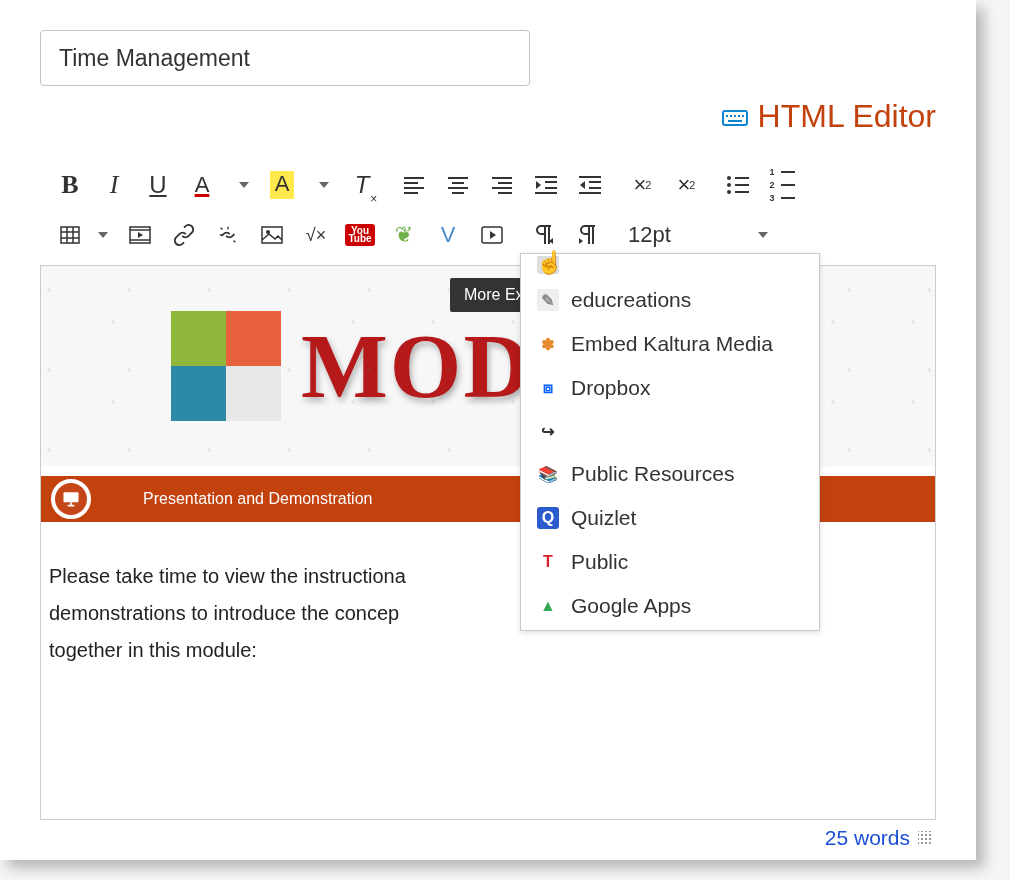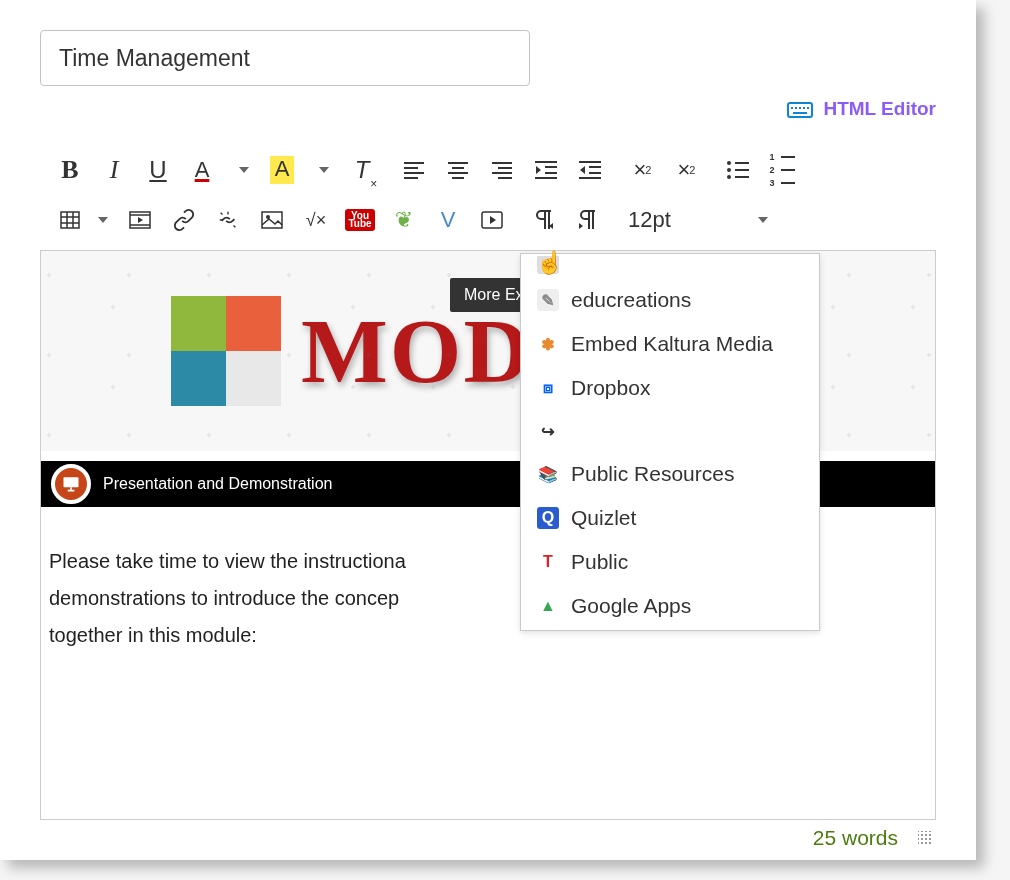--- a/index.html
+++ b/index.html
@@ -32,24 +32,23 @@
     outline: none;
   }
   .html-editor-row {
     display: flex;
     justify-content: flex-end;
     align-items: center;
     margin-top: 12px;
     gap: 10px;
   }
   .html-editor-link {
-    color: #8b5cf6;
-    font-size: 19px;
+    color: #c2410c;
+    font-size: 32px;
     cursor: pointer;
-    font-weight: bold;
   }
   .kb-icon {
     color: #0e85d0;
     width: 26px;
     height: 20px;
   }
 
   .toolbar {
     margin-top: 18px;
     padding: 10px 8px 8px 8px;
@@ -157,26 +156,27 @@
   .puzzle .br { background:#e8e8e8; bottom:0; right:0;}
   .modu-text {
     font-family: "Times New Roman", serif;
     font-size: 92px;
     font-weight: 700;
     color: #b51919;
     letter-spacing: 2px;
     text-shadow: 2px 4px 6px rgba(0,0,0,0.3);
   }
   .section-bar {
-    background: #000000;
+    background: #c2410c;
     height: 46px;
     display:flex;
     align-items:center;
     padding-left: 10px;
     margin-top: 10px;
+    gap: 40px;
   }
   .section-bar .circ {
     width: 40px; height:40px; border-radius:50%;
     background:#c54618; border: 4px solid #fff;
     display:flex; align-items:center; justify-content:center;
     margin-right: 12px;
   }
   .section-bar .circ svg { fill:#fff; width:20px; height:20px;}
   .section-bar .lbl { color:#fff; font-size:16px; font-weight:500;}
   .body-text {
@@ -234,24 +234,24 @@
     width: 22px; height:22px;
     display:inline-flex; align-items:center; justify-content:center;
     font-size:16px; font-weight:bold; border-radius:3px;
     flex-shrink:0;
   }
 
   .footer {
     display:flex;
     justify-content:flex-end;
     align-items:center;
-    gap:20px;
+    gap:8px;
     padding: 6px 4px 0 0;
     font-size: 21px;
-    color:#4d7c0f;
+    color:#1d4ed8;
   }
   .resize-grip {
     width:14px; height:14px;
     background-image: radial-gradient(#999 1px, transparent 1px);
     background-size: 4px 4px;
     background-position: bottom right;
   }
 </style>
 </head>
 <body>

